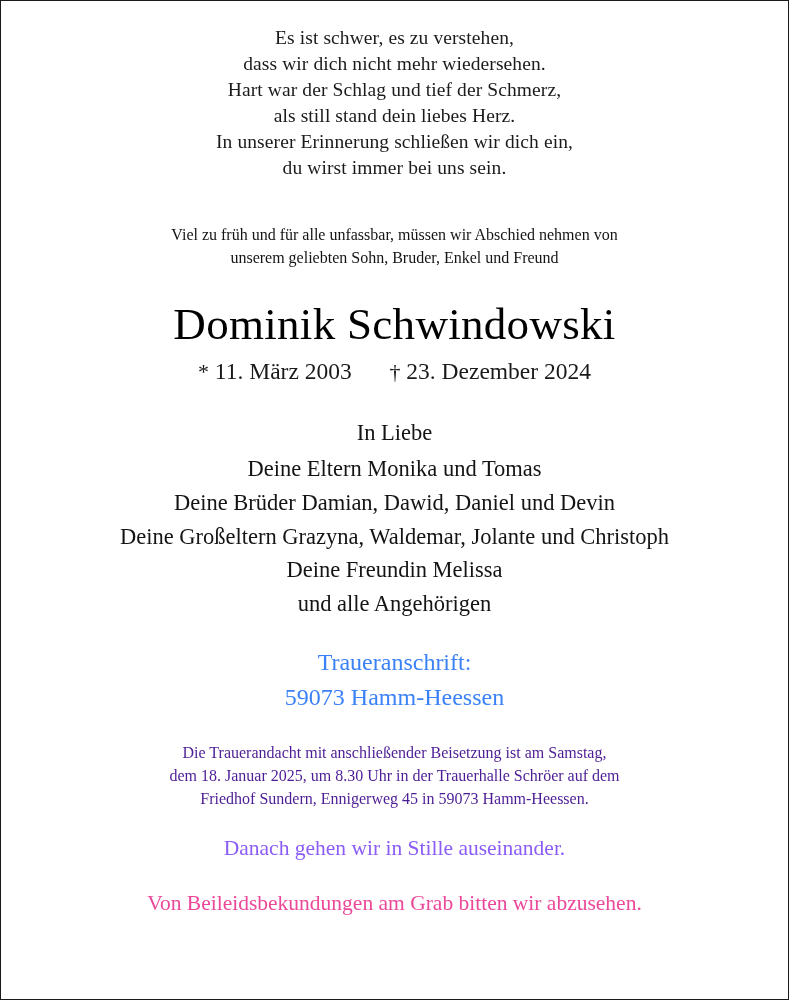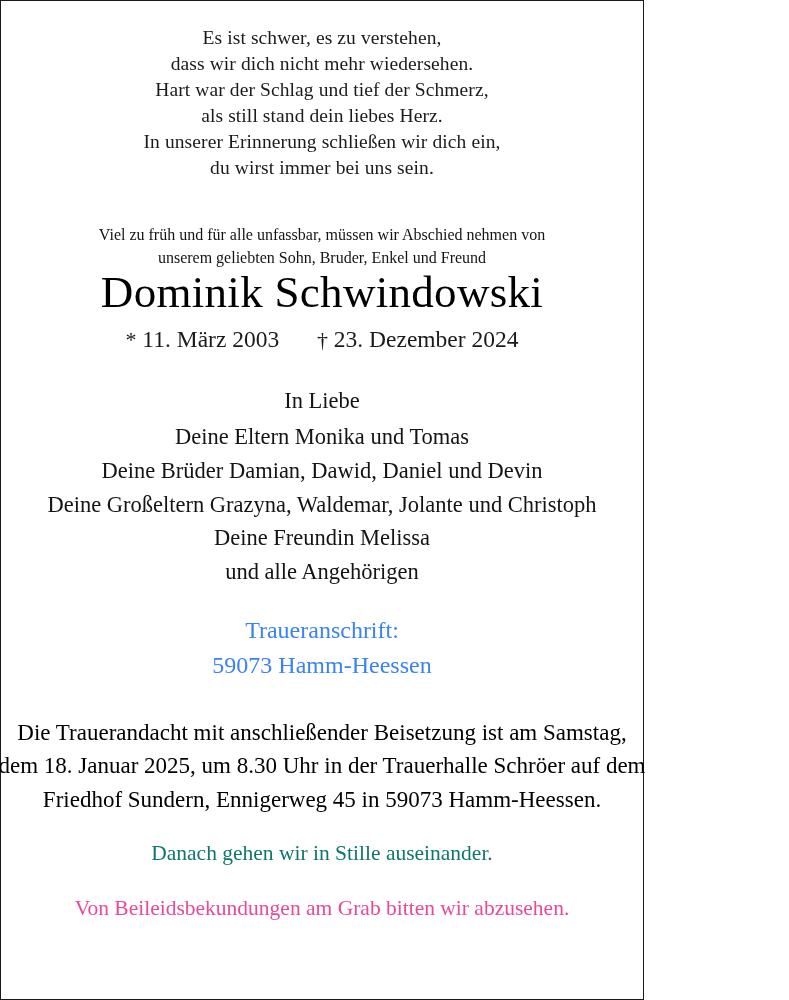--- a/index.html
+++ b/index.html
@@ -11,21 +11,21 @@
   body {
     width: 789px;
     height: 1000px;
     overflow: hidden;
     font-family: "Liberation Serif", "DejaVu Serif", serif;
     color: #111111;
   }
 
   .notice-frame {
     box-sizing: border-box;
-    width: 644px;
+    width: 789px;
     height: 1000px;
     border: 1.5px solid #1a1a1a;
     padding: 0;
     background: #ffffff;
     display: flex;
     flex-direction: column;
     align-items: center;
   }
 
   .notice-inner {
@@ -53,20 +53,21 @@
     line-height: 1.44;
     color: #141414;
   }
   .intro .line {
     display: block;
     white-space: nowrap;
   }
 
   
   .deceased-name {
+    margin-top: 32px;
     font-size: 45px;
     line-height: 1.04;
     font-weight: 400;
     letter-spacing: 0.3px;
     color: #000000;
     white-space: nowrap;
   }
 
   
   .life-dates {
@@ -112,35 +113,35 @@
     display: block;
     white-space: nowrap;
   }
   .address-block .line {
     display: block;
     white-space: nowrap;
   }
 
   
   .ceremony {
-    margin-top: 33px;
-    font-size: 23px;
+    margin-top: 26px;
+    font-size: 16px;
     line-height: 1.46;
-    color: #000000;
+    color: #4c1d95;
   }
   .ceremony .line {
     display: block;
     white-space: nowrap;
   }
 
   .after-note {
     margin-top: 22px;
     font-size: 21.5px;
     line-height: 1.45;
-    color: #0f766e;
+    color: #8b5cf6;
     white-space: nowrap;
   }
 
   .condolence-note {
     margin-top: 24px;
     font-size: 21.5px;
     line-height: 1.45;
     color: #ec4899;
     white-space: nowrap;
   }

